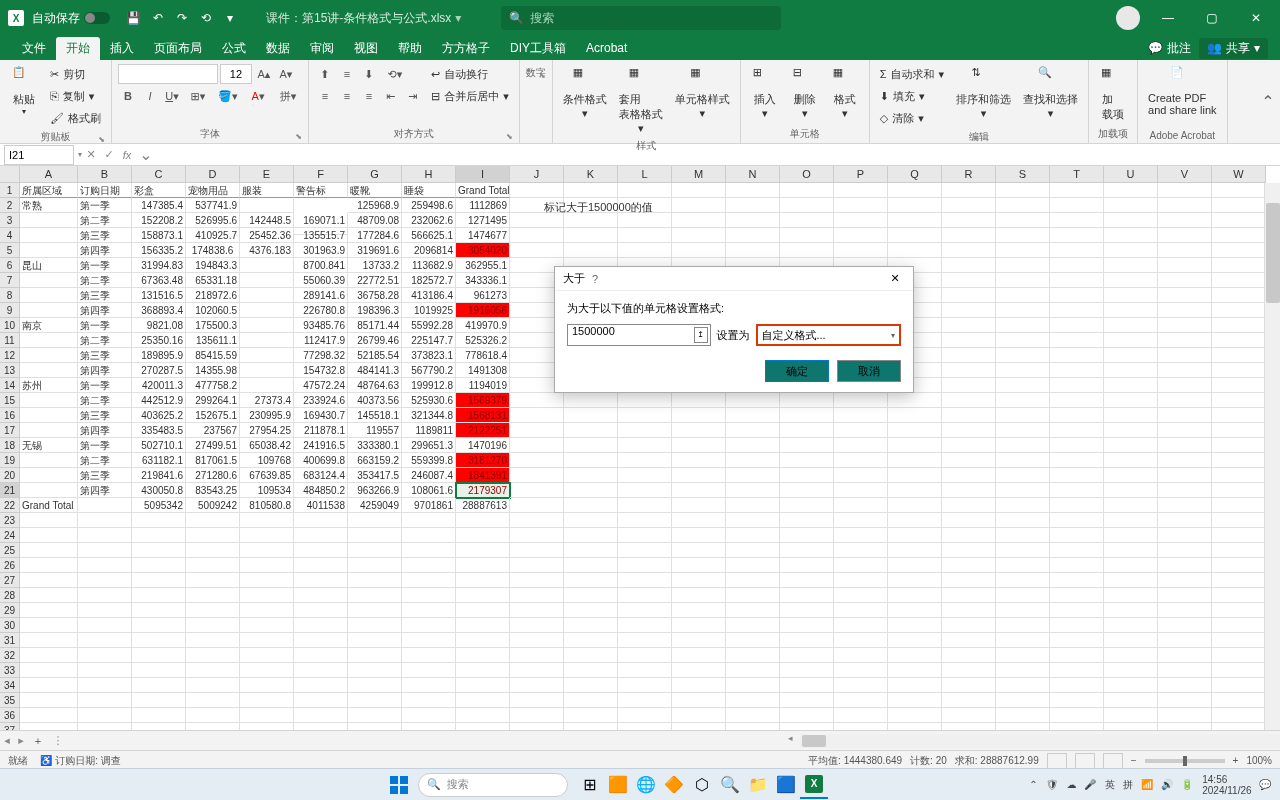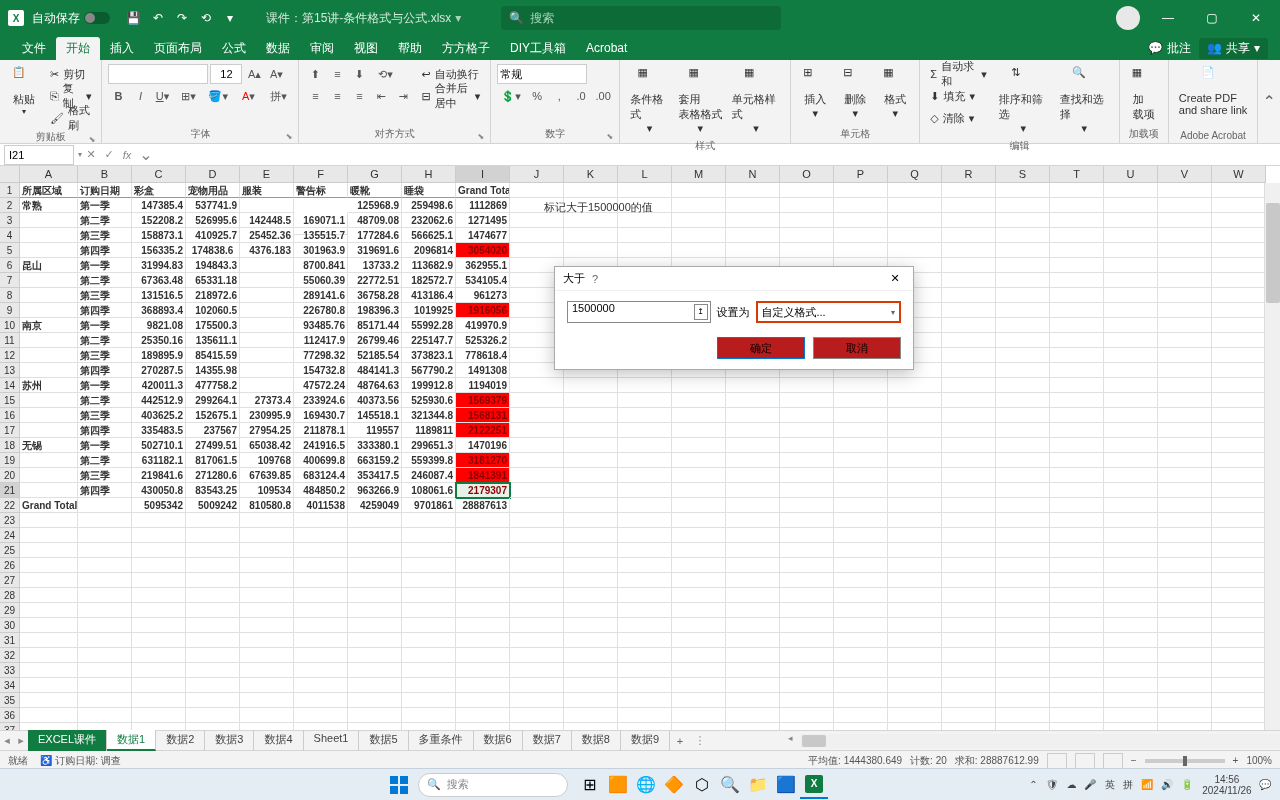--- a/index.html
+++ b/index.html
@@ -52,21 +52,21 @@
     
     .grid-container { position: relative; height: 564px; overflow: hidden; background: white; }
     .grid-corner { position: absolute; left: 0; top: 0; width: 20px; height: 17px; background: #e8e8e8; border-right: 1px solid #ccc; border-bottom: 1px solid #ccc; }
     .col-headers { position: absolute; left: 20px; top: 0; height: 17px; display: flex; }
     .col-header { background: #e8e8e8; border-right: 1px solid #ccc; border-bottom: 1px solid #ccc; font-size: 11px; color: #333; text-align: center; line-height: 17px; }
     .col-header.selected { background: #d2d2d2; }
     .row-headers { position: absolute; left: 0; top: 17px; width: 20px; }
     .row-header { height: 15px; background: #e8e8e8; border-right: 1px solid #ccc; border-bottom: 1px solid #ccc; font-size: 10px; color: #333; text-align: center; line-height: 15px; }
     .row-header.selected { background: #d2d2d2; }
     .cells { position: absolute; left: 20px; top: 17px; }
-    .cell-row { display: flex; height: 15px; font-weight: bold; }
+    .cell-row { display: flex; height: 15px; }
     .cell { border-right: 1px solid #e0e0e0; border-bottom: 1px solid #e0e0e0; font-size: 10px; color: #333; padding: 0 2px; line-height: 15px; overflow: hidden; white-space: nowrap; }
     .cell.header-cell { border-bottom: 1px solid #999; }
     .cell.num { text-align: right; }
     .cell.hl-red { background: #ff0000; color: #8b0000; }
     .cell.selected { outline: 2px solid #107c41; outline-offset: -1px; background: #e8f0ea; }
     .annotation { position: absolute; font-size: 11px; color: #333; }
     .vscroll { position: absolute; right: 0; top: 17px; width: 16px; bottom: 0; background: #f0f0f0; border-left: 1px solid #ddd; }
     .vscroll-thumb { width: 14px; background: #c8c8c8; margin: 1px; border-radius: 2px; }
     
     
@@ -75,21 +75,21 @@
     .dialog-title .close { margin-left: auto; width: 20px; text-align: center; cursor: pointer; }
     .dialog-title .help { width: 20px; text-align: center; color: #666; }
     .dialog-body { padding: 10px 12px; }
     .dialog-label { margin-bottom: 8px; }
     .dialog-inputs { display: flex; align-items: center; gap: 6px; margin-bottom: 14px; }
     .dialog-num-input { flex: 1; height: 22px; border: 1px solid #888; padding: 0 4px; position: relative; }
     .dialog-num-input .picker { position: absolute; right: 2px; top: 2px; width: 14px; height: 16px; border: 1px solid #888; font-size: 8px; text-align: center; line-height: 14px; }
     .dialog-select { flex: 1; height: 22px; border: 2px solid #d83b01; padding: 0 4px; display: flex; align-items: center; position: relative; }
     .dialog-select .arrow { position: absolute; right: 4px; font-size: 8px; color: #666; }
     .dialog-buttons { display: flex; justify-content: flex-end; gap: 8px; }
-    .dialog-btn { width: 88px; height: 22px; border: 1px solid #888; background: #b91c1c; font-size: 11px; cursor: pointer; }
+    .dialog-btn { width: 64px; height: 22px; border: 1px solid #888; background: #0f766e; font-size: 11px; cursor: pointer; }
     .dialog-btn.primary { border: 1.5px solid #0078d4; }
     
     
     .sheet-tabs { height: 20px; background: #f3f3f3; border-top: 1px solid #d4d4d4; display: flex; align-items: center; font-size: 11px; }
     .sheet-nav { width: 14px; text-align: center; color: #888; }
     .sheet-tab { padding: 2px 10px; border-right: 1px solid #ccc; color: #444; cursor: pointer; }
     .sheet-tab.active { background: white; border-bottom: 2px solid #107c41; color: #107c41; font-weight: 500; }
     .sheet-tab.first { background: #107c41; color: white; }
     .sheet-add { width: 20px; text-align: center; color: #666; }
     .sheet-hscroll { margin-left: auto; width: 480px; height: 14px; background: #f0f0f0; position: relative; }
@@ -102,21 +102,21 @@
     .view-btn { width: 20px; height: 16px; border: 1px solid #ccc; }
     .zoom-slider { width: 80px; height: 4px; background: #ccc; position: relative; }
     .zoom-slider .thumb { position: absolute; left: 38px; top: -3px; width: 4px; height: 10px; background: #666; }
     
     
     .taskbar { position: absolute; bottom: 0; height: 32px; width: 100%; background: #e4ecf4; border-top: 1px solid #c4d0dc; display: flex; align-items: center; padding: 0 8px; }
     .taskbar .start { width: 22px; height: 22px; display: flex; align-items: center; justify-content: center; }
     .taskbar .tb-search { width: 150px; height: 24px; background: white; border: 1px solid #ccc; border-radius: 12px; margin: 0 8px; display: flex; align-items: center; padding: 0 8px; font-size: 11px; color: #888; gap: 6px; }
     .taskbar .tb-icon { width: 28px; height: 28px; display: flex; align-items: center; justify-content: center; }
     .taskbar .tray { margin-left: auto; display: flex; align-items: center; gap: 8px; font-size: 10px; color: #444; }
-    .taskbar .clock { text-align: center; line-height: 1.1; }
+    .taskbar .clock { text-align: left; line-height: 1.1; }
     
     svg { display: block; }
   </style>
 </head>
 <body>
 
 <div class="title-bar">
   <div class="excel-icon">X</div>
   <div class="autosave">
     <span>自动保存</span>
@@ -229,32 +229,20 @@
       </div>
       <div class="ribbon-col">
         <div class="ribbon-btn-small">↩ <span>自动换行</span></div>
         <div class="ribbon-btn-small">⊟ <span>合并后居中</span> ▾</div>
       </div>
     </div>
     <div class="ribbon-group-label"><span>对齐方式</span><span class="launcher">⬊</span></div>
   </div>
 
   <div class="ribbon-group">
-    <div class="ribbon-group-content">
-      <div class="ribbon-col">
-        <input class="font-select" style="width: 90px;" value="常规">
-        <div class="ribbon-row">
-          <div class="icon-btn wide">💲▾</div>
-          <div class="icon-btn">%</div>
-          <div class="icon-btn">,</div>
-          <div class="icon-btn">.0</div>
-          <div class="icon-btn">.00</div>
-        </div>
-      </div>
-    </div>
     <div class="ribbon-group-label"><span>数字</span><span class="launcher">⬊</span></div>
   </div>
 
   <div class="ribbon-group">
     <div class="ribbon-group-content">
       <div class="ribbon-btn-large"><div class="icon">▦</div><span>条件格式</span>▾</div>
       <div class="ribbon-btn-large"><div class="icon">▦</div><span style="white-space:pre">套用
 表格格式</span>▾</div>
       <div class="ribbon-btn-large"><div class="icon">▦</div><span>单元格样式</span>▾</div>
     </div>
@@ -538,21 +526,21 @@
       </div>
       <div class="cell-row">
         <div class="cell " style="width: 58px;"></div>
         <div class="cell " style="width: 54px;">第二季</div>
         <div class="cell num" style="width: 54px;">67363.48</div>
         <div class="cell num" style="width: 54px;">65331.18</div>
         <div class="cell num" style="width: 54px;"></div>
         <div class="cell num" style="width: 54px;">55060.39</div>
         <div class="cell num" style="width: 54px;">22772.51</div>
         <div class="cell num" style="width: 54px;">182572.7</div>
-        <div class="cell num" style="width: 54px;">534105.4</div>
+        <div class="cell num" style="width: 54px;">343336.1</div>
         <div class="cell" style="width: 54px;"></div>
         <div class="cell" style="width: 54px;"></div>
         <div class="cell" style="width: 54px;"></div>
         <div class="cell" style="width: 54px;"></div>
         <div class="cell" style="width: 54px;"></div>
         <div class="cell" style="width: 54px;"></div>
         <div class="cell" style="width: 54px;"></div>
         <div class="cell" style="width: 54px;"></div>
         <div class="cell" style="width: 54px;"></div>
         <div class="cell" style="width: 54px;"></div>
@@ -1318,20 +1306,21 @@
   </div>
 </div>
 
 <div class="dialog-overlay">
   <div class="dialog-title">
     <span>大于</span>
     <span class="help">?</span>
     <span class="close">✕</span>
   </div>
   <div class="dialog-body">
+    <div class="dialog-label">为大于以下值的单元格设置格式:</div>
     <div class="dialog-inputs">
       <div class="dialog-num-input">
         <span>1500000</span>
         <div class="picker">↥</div>
       </div>
       <span>设置为</span>
       <div class="dialog-select">
         <span>自定义格式...</span>
         <span class="arrow">▾</span>
       </div>
@@ -1339,34 +1328,20 @@
     <div class="dialog-buttons">
       <button class="dialog-btn primary">确定</button>
       <button class="dialog-btn">取消</button>
     </div>
   </div>
 </div>
 
 <div class="sheet-tabs">
   <div class="sheet-nav">◂</div>
   <div class="sheet-nav">▸</div>
-  <div id="sheet-tab-list" style="display:flex">
-      <div class="sheet-tab first">EXCEL课件</div>
-      <div class="sheet-tab active">数据1</div>
-      <div class="sheet-tab">数据2</div>
-      <div class="sheet-tab">数据3</div>
-      <div class="sheet-tab">数据4</div>
-      <div class="sheet-tab">Sheet1</div>
-      <div class="sheet-tab">数据5</div>
-      <div class="sheet-tab">多重条件</div>
-      <div class="sheet-tab">数据6</div>
-      <div class="sheet-tab">数据7</div>
-      <div class="sheet-tab">数据8</div>
-      <div class="sheet-tab">数据9</div>
-    </div>
   <div class="sheet-add">+</div>
   <div style="width:20px;text-align:center;color:#888">⋮</div>
   <div class="sheet-hscroll">
     <span style="position:absolute;left:-12px;top:-1px;font-size:9px;color:#888">◂</span>
     <div class="thumb"></div>
 
   </div>
 </div>
 
 <div class="status-bar">

